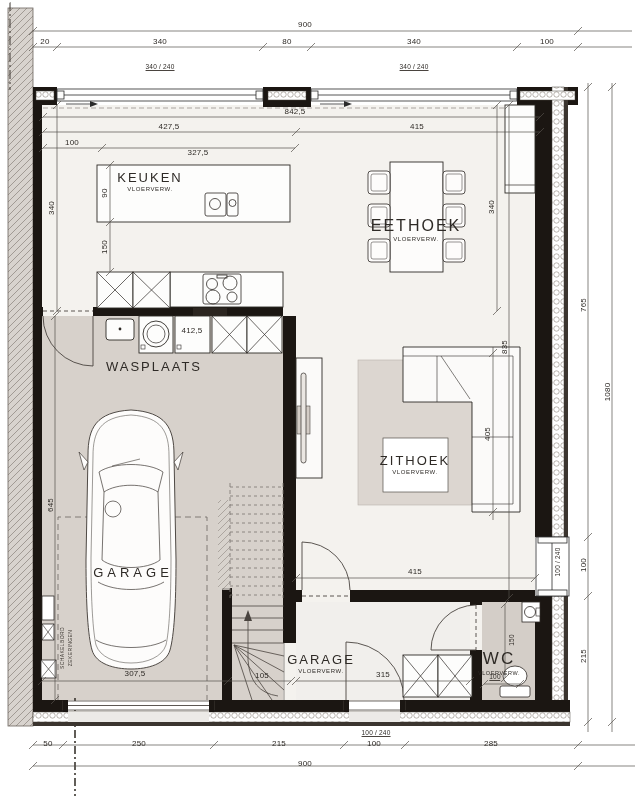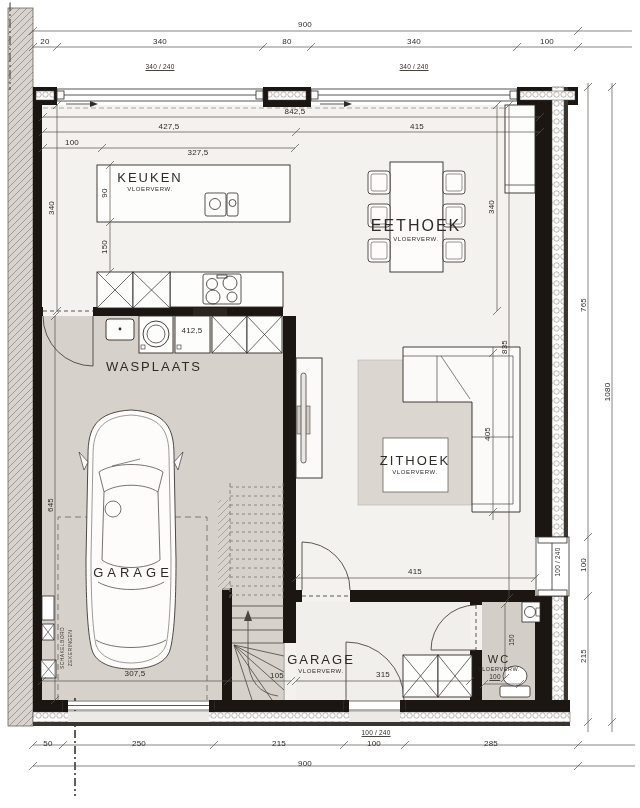--- a/index.html
+++ b/index.html
@@ -317,21 +317,21 @@
   <span class="lbl rot" style="left:104px;top:247px">150</span>
 
   <span class="lbl rot" style="left:491px;top:207px">340</span>
   <span class="lbl rot" style="left:504px;top:347px">835</span>
   <span class="lbl rot" style="left:487px;top:434px">405</span>
 
   <span class="lbl" style="left:192px;top:330px;font-weight:normal">412,5</span>
 
   <span class="lbl rot" style="left:50px;top:505px">645</span>
   <span class="lbl" style="left:135px;top:673px">307,5</span>
-  <span class="lbl" style="left:277px;top:675px">105</span>
+  <span class="lbl" style="left:262px;top:675px">105</span>
   <span class="lbl rot micro" style="left:62px;top:648px">SCHAKELBORD</span>
   <span class="lbl rot micro" style="left:70px;top:648px">ZEKERINGEN</span>
 
   <span class="lbl" style="left:415px;top:571px">415</span>
   <span class="lbl" style="left:383px;top:674px">315</span>
 
   <span class="lbl rot tiny" style="left:511px;top:640px">150</span>
   <span class="lbl ul tiny" style="left:495px;top:677px">100</span>
 
   <span class="lbl rot tiny" style="left:557px;top:562px">100 / 240</span>
@@ -366,18 +366,18 @@
     <span class="nm">WASPLAATS</span>
   </div>
   <div class="room" style="left:133px;top:572px">
     <span class="nm" style="letter-spacing:4px">GARAGE</span>
   </div>
   <div class="room" style="left:321px;top:663px">
     <span class="nm">GARAGE</span>
     <span class="sub">VLOERVERW.</span>
   </div>
   <div class="room" style="left:499px;top:662px">
-    <span class="nm" style="font-size:11px">WC</span>
+    <span class="nm" style="font-size:17px">WC</span>
     <span class="sub" style="font-size:5.5px">VLOERVERW.</span>
   </div>
 </div>
 
 </div>
 
 </body></html>

